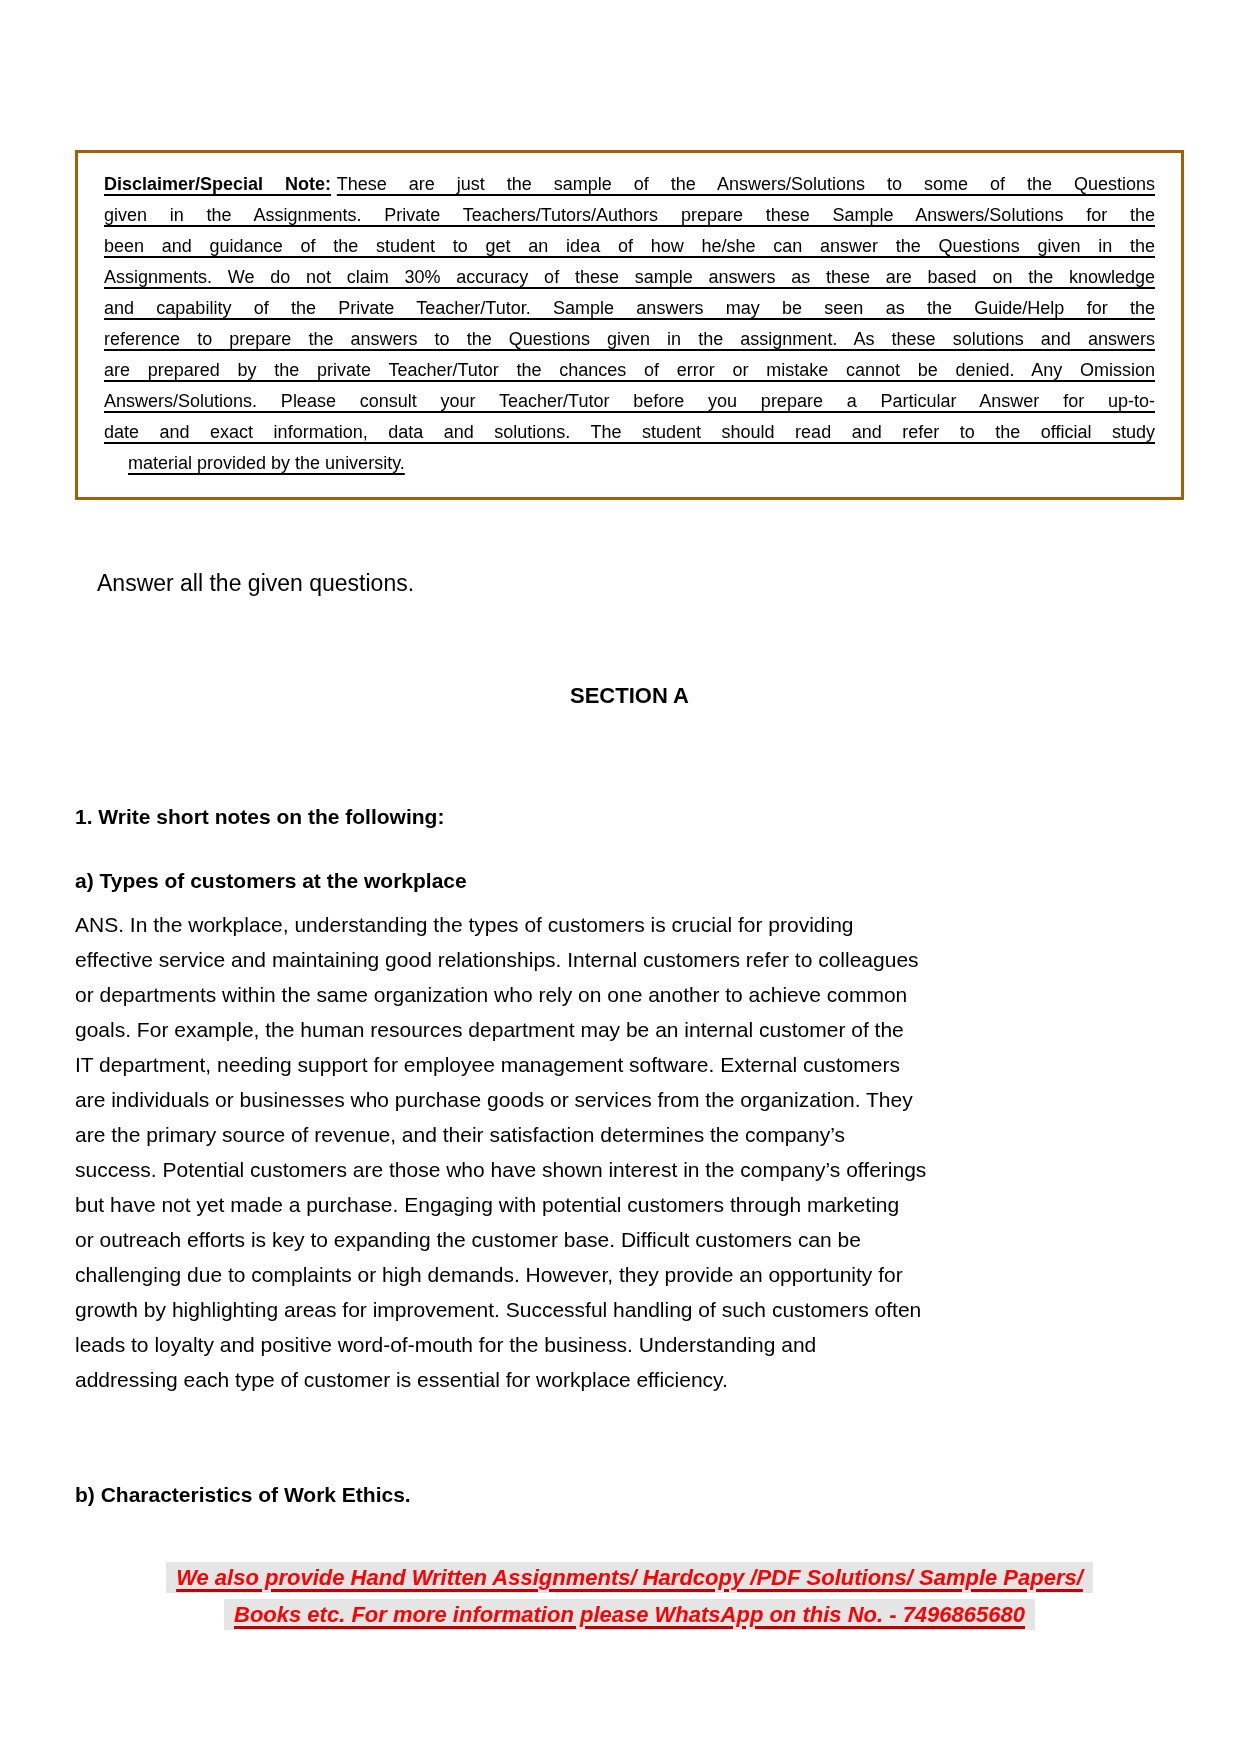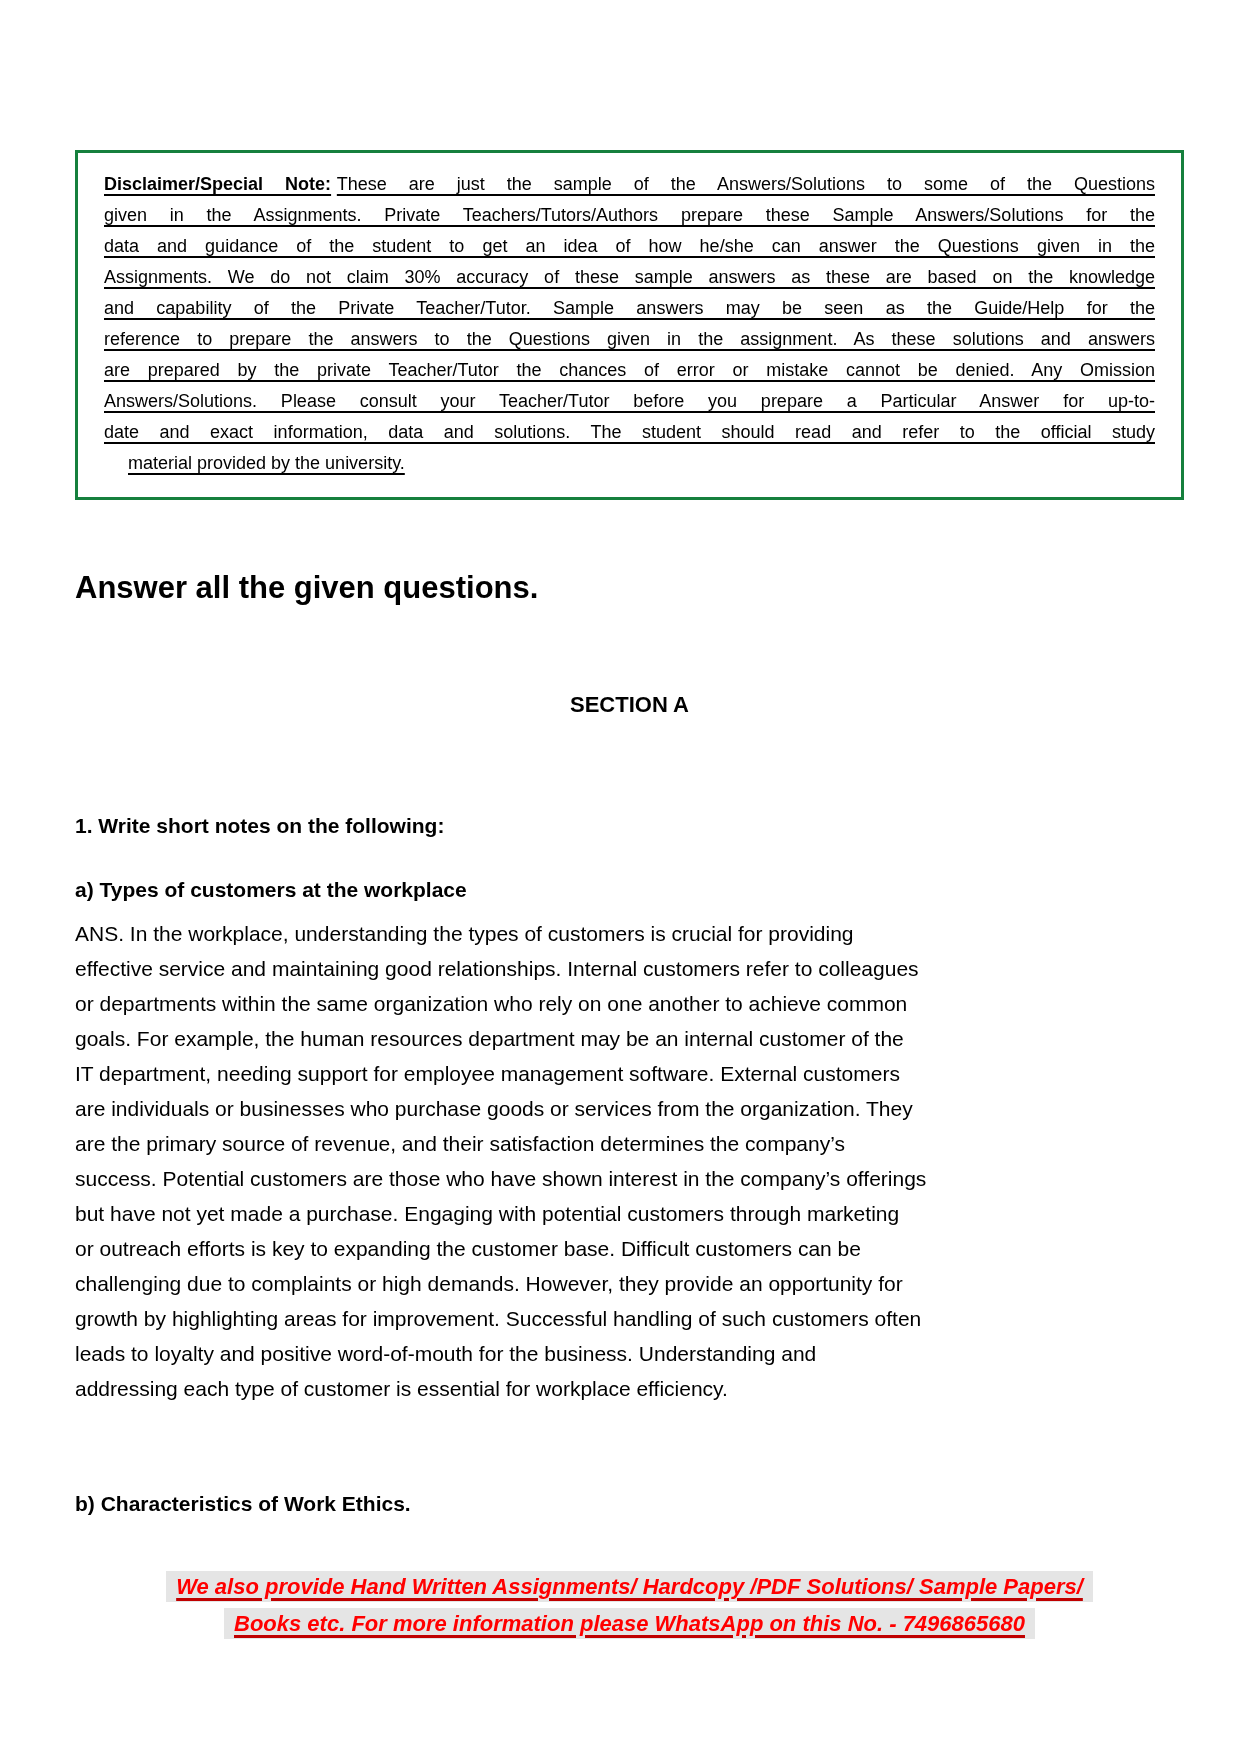--- a/index.html
+++ b/index.html
@@ -10,21 +10,21 @@
     height: 1755px;
     margin: 0 auto;
     background: #ffffff;
     font-family: "Liberation Sans", sans-serif;
     color: #000000;
     padding: 150px 57px 0 75px;
     overflow: hidden;
   }
   
   .disclaimer-box {
-    border: 3px solid #15803d;
+    border: 3px solid #a16207;
     padding: 16px 26px 18px 26px;
   }
   .disclaimer-line {
     font-size: 18px;
     line-height: 31px;
     text-align: justify;
     text-align-last: justify;
     text-decoration: underline;
     text-decoration-thickness: 1.5px;
     text-underline-offset: 4px;
@@ -33,22 +33,23 @@
     text-align-last: left;
     margin-left: 24px;
   }
   .disclaimer-title {
     font-weight: bold;
     margin-right: 0.32em;
   }
   
   .instruction-heading {
     margin-top: 70px;
-    font-size: 31px;
-    font-weight: bold;
+    font-size: 23px;
+    font-weight: normal;
+    margin-left: 22px;
   }
   .section-heading {
     margin-top: 86px;
     font-size: 22px;
     font-weight: bold;
     text-align: center;
   }
   .q-heading {
     font-size: 21px;
     font-weight: bold;
@@ -88,21 +89,21 @@
   }
 </style>
 </head>
 <body>
 
 <div class="page">
 
   <div class="disclaimer-box">
     <div class="disclaimer-line"><span class="disclaimer-title">Disclaimer/Special Note:</span><span>These are just the sample of the Answers/Solutions to some of the Questions</span></div>
     <div class="disclaimer-line">given in the Assignments. Private Teachers/Tutors/Authors prepare these Sample Answers/Solutions for the</div>
-    <div class="disclaimer-line">data and guidance of the student to get an idea of how he/she can answer the Questions given in the</div>
+    <div class="disclaimer-line">been and guidance of the student to get an idea of how he/she can answer the Questions given in the</div>
     <div class="disclaimer-line">Assignments. We do not claim 30% accuracy of these sample answers as these are based on the knowledge</div>
     <div class="disclaimer-line">and capability of the Private Teacher/Tutor. Sample answers may be seen as the Guide/Help for the</div>
     <div class="disclaimer-line">reference to prepare the answers to the Questions given in the assignment. As these solutions and answers</div>
     <div class="disclaimer-line">are prepared by the private Teacher/Tutor the chances of error or mistake cannot be denied. Any Omission</div>
     <div class="disclaimer-line">Answers/Solutions. Please consult your Teacher/Tutor before you prepare a Particular Answer for up-to-</div>
     <div class="disclaimer-line">date and exact information, data and solutions. The student should read and refer to the official study</div>
     <div class="disclaimer-line last">material provided by the university.</div>
   </div>
 
   <div class="instruction-heading">Answer all the given questions.</div>

